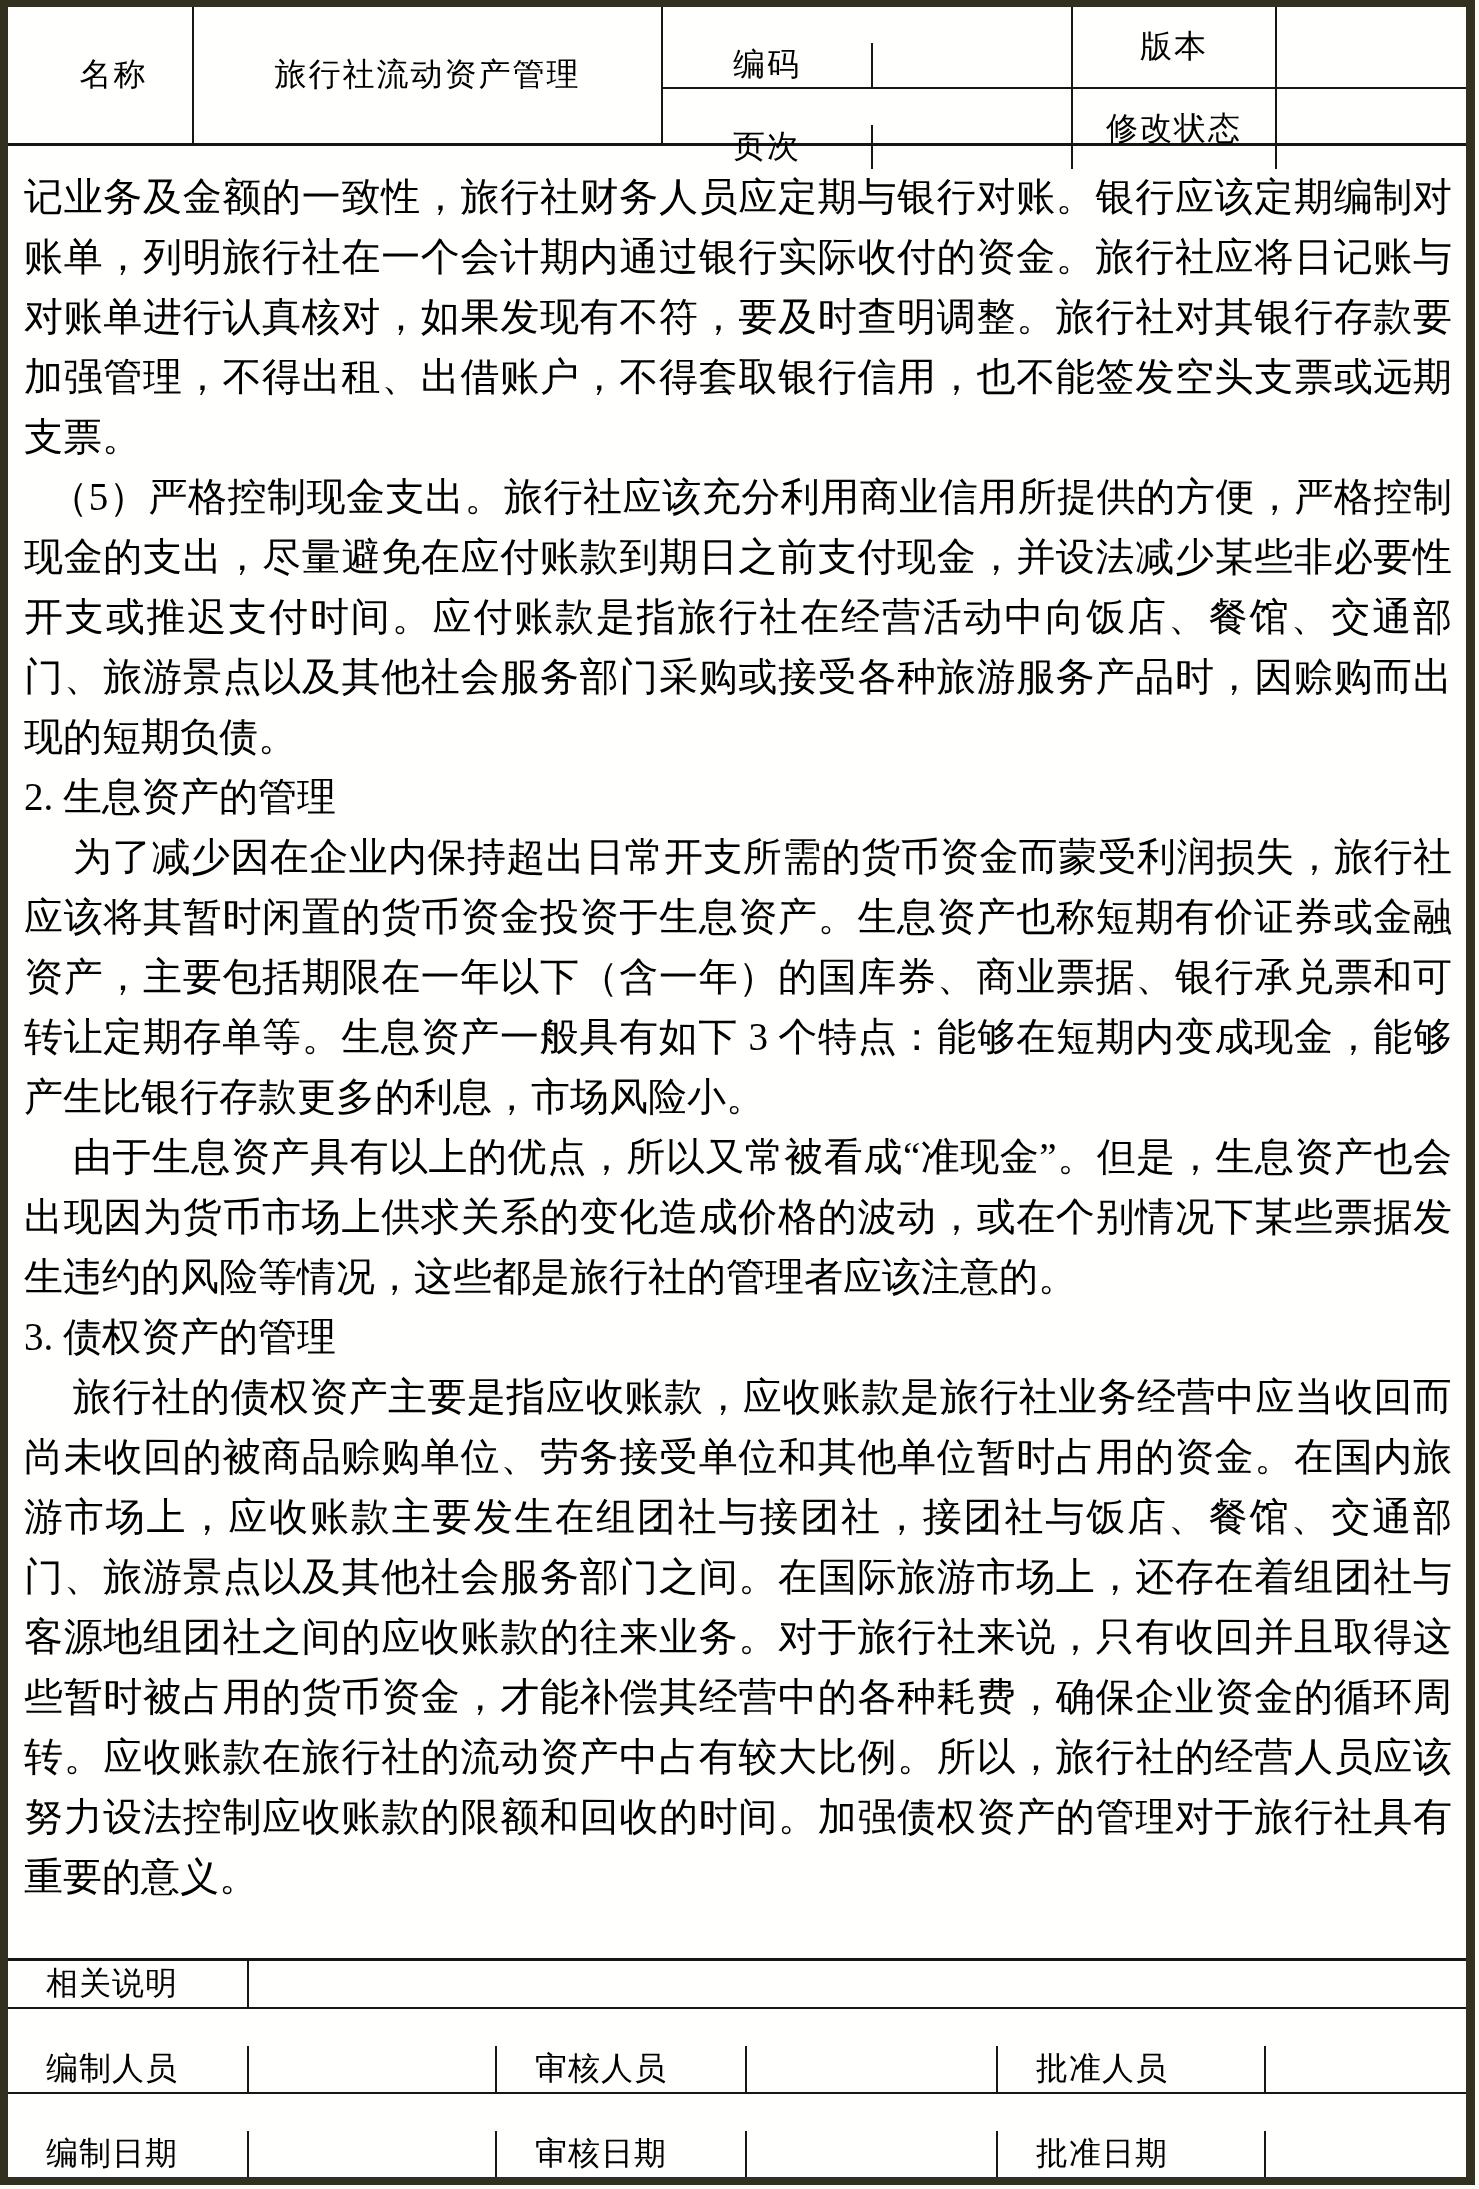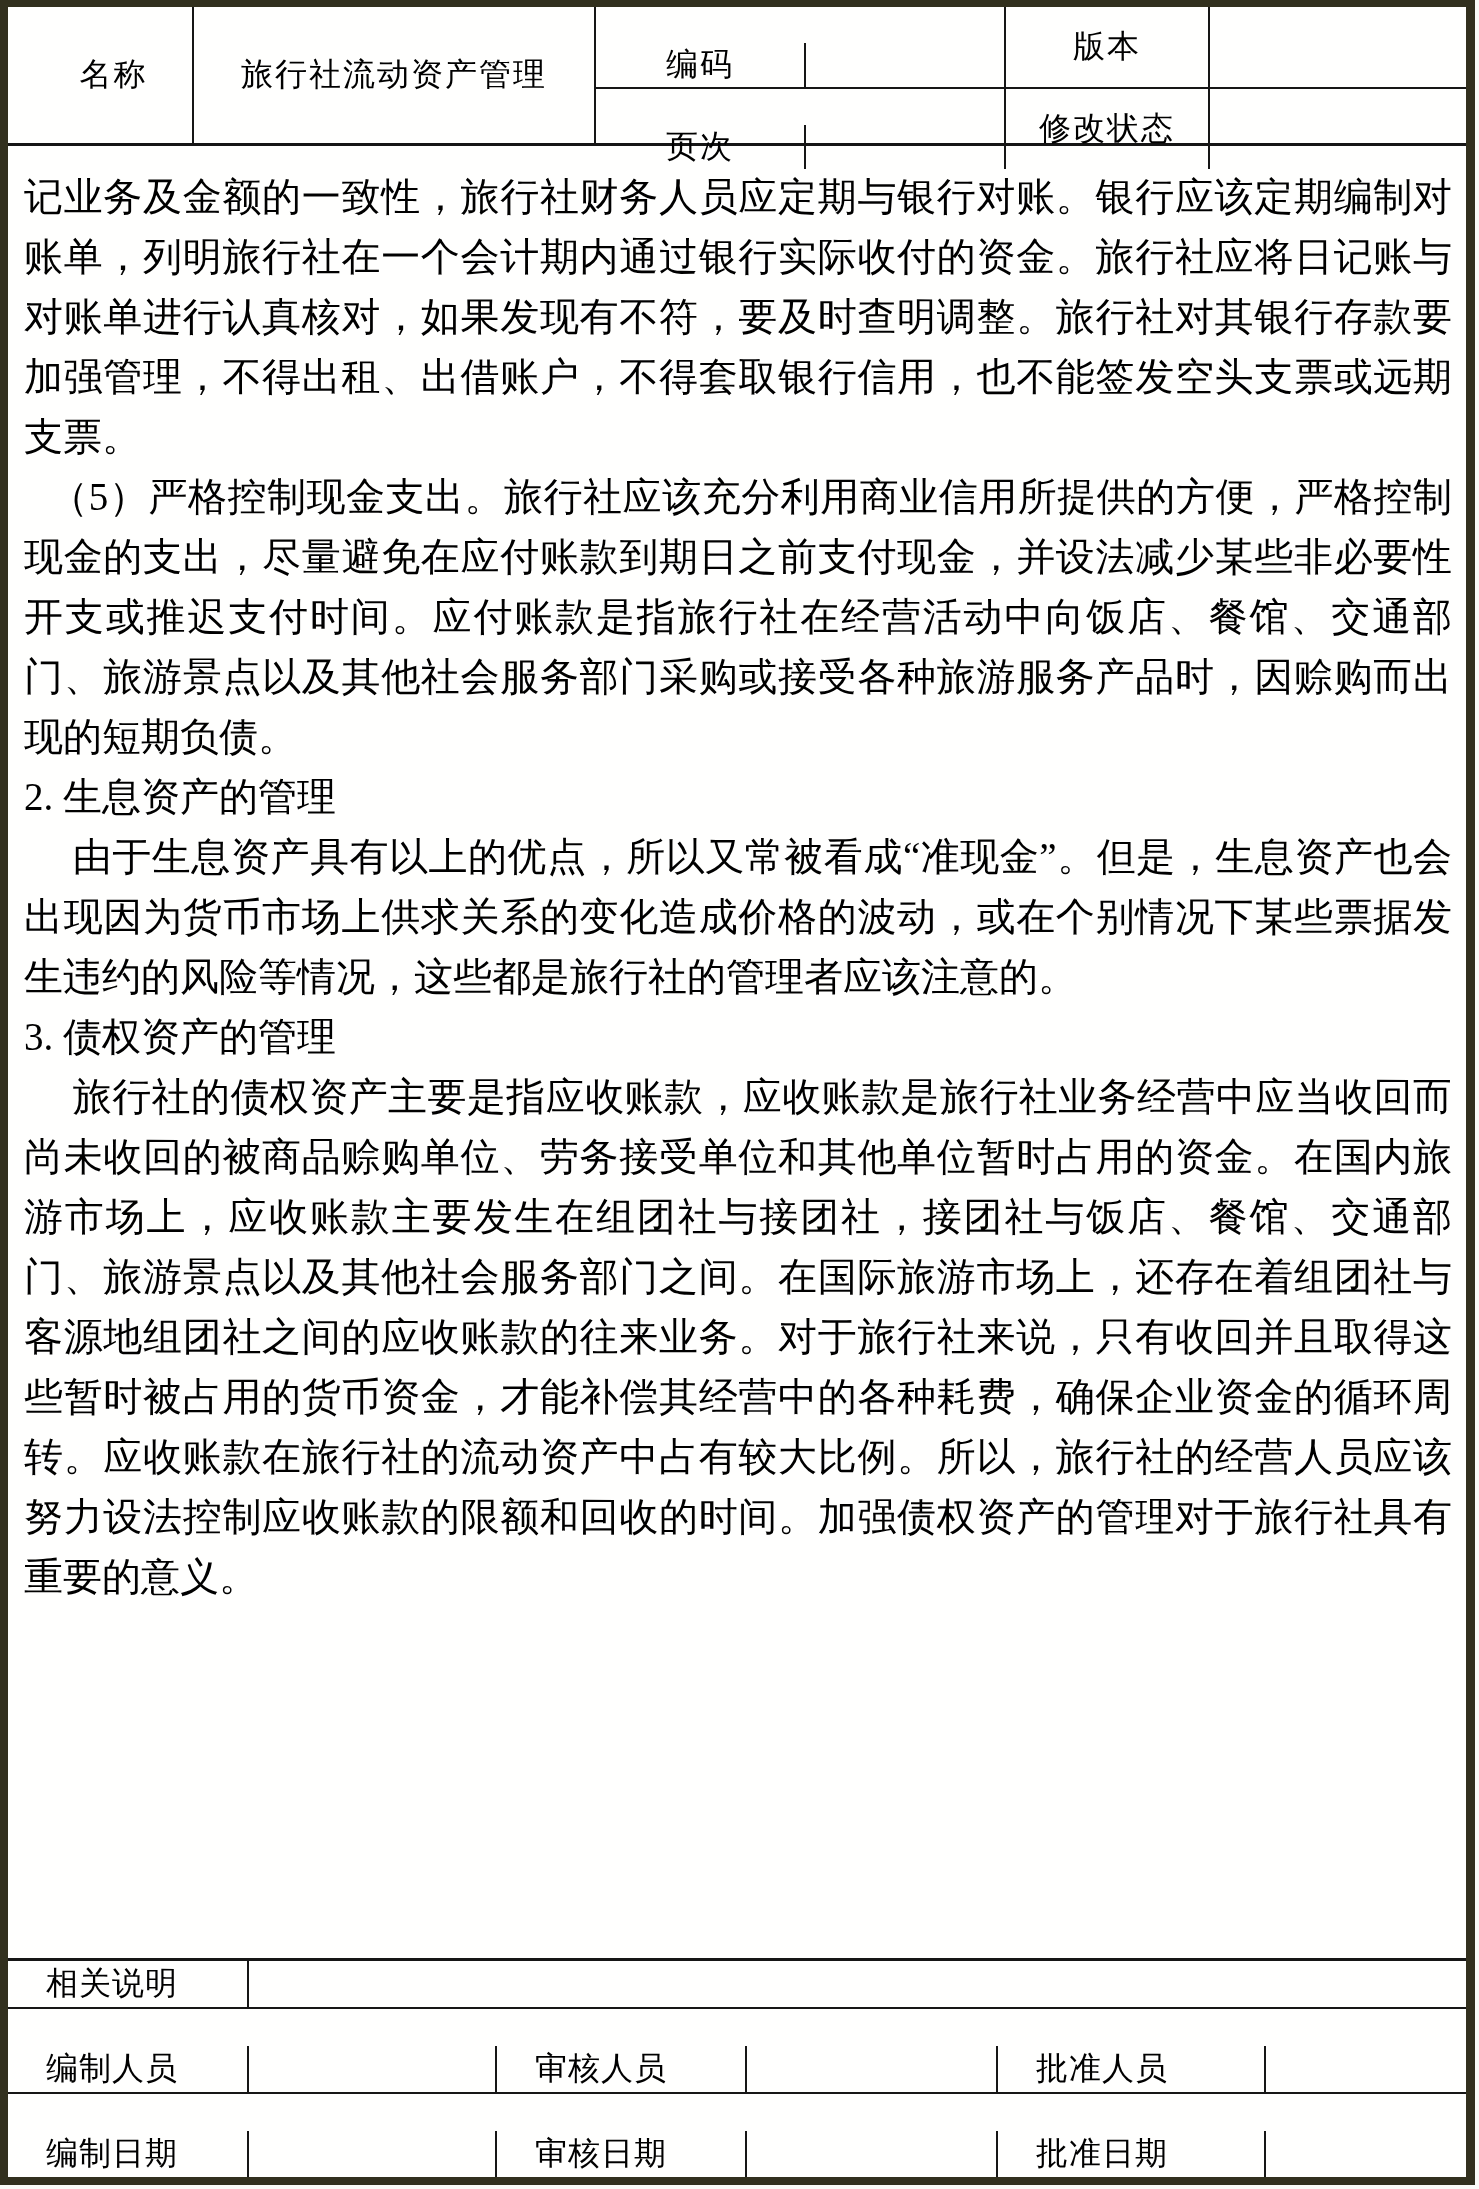--- a/index.html
+++ b/index.html
@@ -8,21 +8,21 @@
   .page { position:absolute; left:0; top:0; width:1475px; height:2185px; box-sizing:border-box;
           background:#fffffe; border-style:solid; border-color:#32301e;
           border-width:7px 9px 8px 8px; }
   
   .header-table { position:absolute; left:0; top:0; right:0; height:136px;
                   display:flex; border-bottom:3px solid #161616; }
   .cell { box-sizing:border-box; }
   .hcell { border-right:2px solid #161616; display:flex; align-items:center; justify-content:center; }
   .hlabel { font-size:32px; letter-spacing:2px; }
   .c-name  { width:186px;padding-left:27px; }
-  .c-title { width:402px; }
+  .c-title { width:469px; }
   .header-right { flex:1; display:flex; flex-direction:column; }
   .hr-row { display:flex; flex:1; }
   .hr-row.top { border-bottom:2px solid #161616; }
   .c-code  { width:210px;margin-top:36px; }
   .c-val1  { width:200px; }
   .c-ver   { width:204px; }
   .c-val2  { flex:1; border-right:none; }
   
   .body-area { position:absolute; left:0; right:0; top:139px; bottom:216px;
                padding:21px 14px 0 16px; overflow:hidden; }
@@ -85,20 +85,21 @@
             <span></span>
           </div>
         </div>
       </div>
     </div>
 
     <div class="body-area">
       <p class="para">记业务及金额的一致性，旅行社财务人员应定期与银行对账。银行应该定期编制对账单，列明旅行社在一个会计期内通过银行实际收付的资金。旅行社应将日记账与对账单进行认真核对，如果发现有不符，要及时查明调整。旅行社对其银行存款要加强管理，不得出租、出借账户，不得套取银行信用，也不能签发空头支票或远期支票。</p>
       <p class="para ind-small">（5）严格控制现金支出。旅行社应该充分利用商业信用所提供的方便，严格控制现金的支出，尽量避免在应付账款到期日之前支付现金，并设法减少某些非必要性开支或推迟支付时间。应付账款是指旅行社在经营活动中向饭店、餐馆、交通部门、旅游景点以及其他社会服务部门采购或接受各种旅游服务产品时，因赊购而出现的短期负债。</p>
       <p class="para">2. 生息资产的管理</p>
+      <p class="para ind">为了减少因在企业内保持超出日常开支所需的货币资金而蒙受利润损失，旅行社应该将其暂时闲置的货币资金投资于生息资产。生息资产也称短期有价证券或金融资产，主要包括期限在一年以下（含一年）的国库券、商业票据、银行承兑票和可转让定期存单等。生息资产一般具有如下 3 个特点：能够在短期内变成现金，能够产生比银行存款更多的利息，市场风险小。</p>
       <p class="para ind">由于生息资产具有以上的优点，所以又常被看成“准现金”。但是，生息资产也会出现因为货币市场上供求关系的变化造成价格的波动，或在个别情况下某些票据发生违约的风险等情况，这些都是旅行社的管理者应该注意的。</p>
       <p class="para">3. 债权资产的管理</p>
       <p class="para ind">旅行社的债权资产主要是指应收账款，应收账款是旅行社业务经营中应当收回而尚未收回的被商品赊购单位、劳务接受单位和其他单位暂时占用的资金。在国内旅游市场上，应收账款主要发生在组团社与接团社，接团社与饭店、餐馆、交通部门、旅游景点以及其他社会服务部门之间。在国际旅游市场上，还存在着组团社与客源地组团社之间的应收账款的往来业务。对于旅行社来说，只有收回并且取得这些暂时被占用的货币资金，才能补偿其经营中的各种耗费，确保企业资金的循环周转。应收账款在旅行社的流动资产中占有较大比例。所以，旅行社的经营人员应该努力设法控制应收账款的限额和回收的时间。加强债权资产的管理对于旅行社具有重要的意义。</p>
     </div>
 
     <div class="footer-table">
       <div class="f-row">
         <div class="fcell lab fw1">
           <span>相关说明</span>
         </div>

